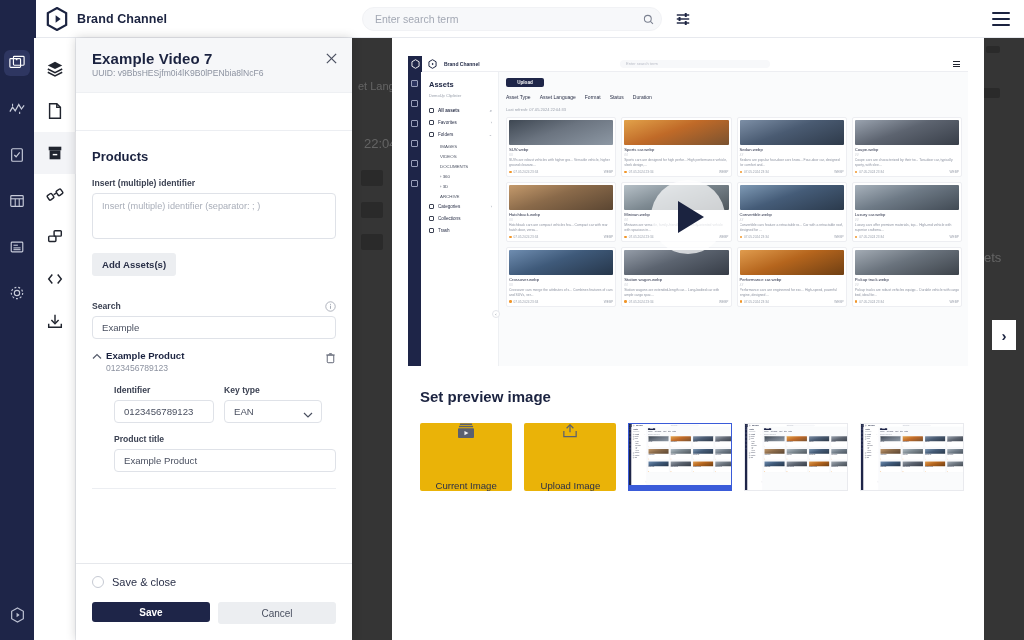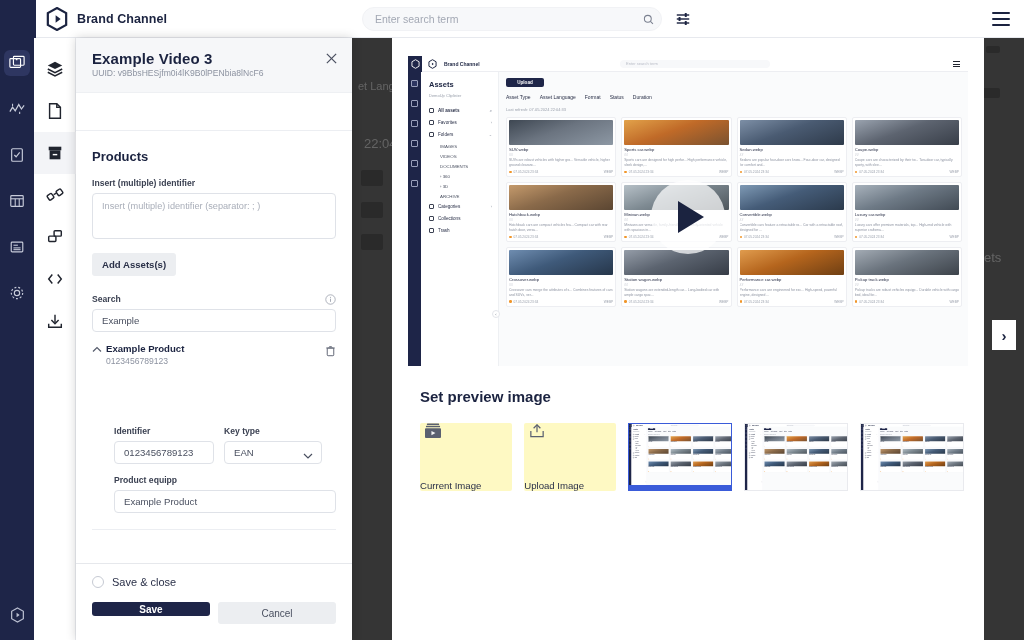--- a/index.html
+++ b/index.html
@@ -117,59 +117,59 @@
     width: 100%; height: 46px; border: 1px solid #dfe2e8; border-radius: 4px;
     background: #fff; padding: 7px 9px; font-size: 9.2px; color: #9aa0ac;
     font-family: "Liberation Sans", sans-serif; resize: none; outline: none;
   }
   .textarea::placeholder { color: #a9aeb9; }
   .btn-grey {
     margin-top: 10px; background: #eceef1; border: none; border-radius: 3px;
     padding: 6px 10px; font-size: 9.6px; font-weight: bold; color: #2a3048; cursor: pointer;
     font-family: "Liberation Sans", sans-serif;
   }
-  .search-row { margin-top: 18px; display: flex; align-items: center; justify-content: space-between; }
+  .search-row { margin-top: 25px; display: flex; align-items: center; justify-content: space-between; }
   .info-icon { width: 11px; height: 11px; color: #9aa0ac; cursor: pointer; }
   .text-input {
     width: 100%; height: 23px; border: 1px solid #dfe2e8; border-radius: 4px;
     background: #fff; padding: 0 9px; font-size: 9.6px; color: #4a5060; margin-top: 4px;
     font-family: "Liberation Sans", sans-serif; outline: none;
   }
   .collapse-all {
     text-align: right; font-size: 8.8px; color: #5a6070; margin-top: 9px; cursor: pointer;
     padding-bottom: 9px; border-bottom: 1px solid #eceef2;
   }
   .product-row { display: flex; align-items: flex-start; padding-top: 11px; }
   .chev-up { width: 14px; color: #565c6c; font-size: 9px; padding-top: 2px; cursor: pointer; }
   .prod-name { font-size: 9.6px; font-weight: bold; color: #1b2340; }
   .prod-id { font-size: 8.6px; color: #8d93a1; margin-top: 2px; }
   .trash-icon { margin-left: auto; color: #5a6070; cursor: pointer; }
   .fields-2 { display: flex; gap: 10px; margin-top: 12px; padding-left: 22px; }
-  .f-col { display: flex; flex-direction: column; margin-top: 48px; }
+  .f-col { display: flex; flex-direction: column; }
   .select-wrap { position: relative; }
   .select-box {
     width: 98px; height: 23px; border: 1px solid #dfe2e8; border-radius: 4px; background: #fff;
     font-size: 9.6px; color: #4a5060; padding: 0 9px; line-height: 22px; margin-top: 4px; cursor: pointer;
   }
   .select-chev { position: absolute; right: 9px; top: 11px; color: #4a5060; font-size: 8px; }
   .full-field { padding-left: 22px; margin-top: 11px; }
   .divider-soft { margin-top: 16px; border-bottom: 1px solid #eceef2; }
 
   .panel-foot {
     border-top: 1px solid #e6e8ec; background: #fff; padding: 12px 16px 16px 16px;
   }
   .save-close { display: flex; align-items: center; gap: 8px; }
   .radio {
     width: 12px; height: 12px; border: 1px solid #c6cad3; border-radius: 50%; background:#fff;
     cursor: pointer;
   }
   .save-close-label { font-size: 11px; color: #2a3048; }
   .foot-btns { display: flex; gap: 8px; margin-top: 14px; }
   .btn-primary {
-    flex: 1; height: 14px; background: #1e2548; color: #fff; border: none; border-radius: 3px;
+    flex: 1; height: 20px; background: #1e2548; color: #fff; border: none; border-radius: 3px;
     font-size: 10px; font-weight: bold; cursor: pointer; font-family: "Liberation Sans", sans-serif;
   }
   .btn-cancel {
     flex: 1; height: 22px; background: #eceef1; color: #4a5060; border: none; border-radius: 3px;
     font-size: 10px; cursor: pointer; font-family: "Liberation Sans", sans-serif;
   }
 
   
   .rightpane {
     position: absolute; top: 38px; left: 392px; width: 592px; height: 602px;
@@ -232,22 +232,22 @@
   }
   .play-tri {
     width: 0; height: 0; margin-left: 6px;
     border-left: 26px solid #1b2340; border-top: 16px solid transparent; border-bottom: 16px solid transparent;
   }
 
   .preview-section { padding: 22px 20px 0 28px; }
   .preview-title { font-size: 15px; font-weight: bold; color: #1b2340; }
   .preview-row { display: flex; gap: 12px; margin-top: 18px; }
   .pv-tile {
-    width: 96px; height: 68px; background: #fef9c3; border-radius: 2px;
-    display: flex; flex-direction: column; align-items: flex-start; justify-content: center;
+    width: 96px; height: 68px; background: #eab308; border-radius: 2px;
+    display: flex; flex-direction: column; align-items: center; justify-content: center;
     cursor: pointer; color: #5a6070; gap: 32px;
   }
   .pv-tile-label { font-size: 9.6px; color: #2a3048; margin-top: 9px; }
   .frame-tile {
     width: 108px; height: 68px; border: 1px solid #e9eaee; background: #fff;
     overflow: hidden; cursor: pointer; position: relative;
   }
   .frame-tile.sel { outline: 2px solid #3a5bd9; outline-offset: -2px; }
   .frame-inner { transform: scale(.193); transform-origin: top left; width: 560px; height: 352px; }
   .frame-bar { position: absolute; left: 0; right: 0; bottom: 0; height: 5px; background: #3a5bd9; }
@@ -408,21 +408,21 @@
       <svg width="18" height="18" viewBox="0 0 20 20">
         <line x1="10" y1="3" x2="10" y2="12" stroke="currentColor" stroke-width="1.6"></line>
         <polyline points="6,9 10,13 14,9" fill="none" stroke="currentColor" stroke-width="1.6"></polyline>
         <polyline points="3,13 3,17 17,17 17,13" fill="none" stroke="currentColor" stroke-width="1.6"></polyline>
       </svg>
     </div>
   </div>
 
   <div class="panel">
     <div class="panel-head">
-      <div class="panel-title">Example Video 3</div>
+      <div class="panel-title">Example Video 7</div>
       <div class="panel-sub">UUID: v9BbsHESjfm0i4lK9B0lPENbia8lNcF6</div>
       <div class="panel-close">
         <svg width="13" height="13" viewBox="0 0 14 14">
           <line x1="2" y1="2" x2="12" y2="12" stroke="#4a5060" stroke-width="1.3"></line>
           <line x1="12" y1="2" x2="2" y2="12" stroke="#4a5060" stroke-width="1.3"></line>
         </svg>
       </div>
     </div>
 
     <div class="panel-gap"></div>
@@ -477,21 +477,21 @@
             <div class="select-chev">
               <svg width="10" height="6" viewBox="0 0 10 6">
                   <polyline points="1,1 5,5 9,1" fill="none" stroke="#4a5060" stroke-width="1.2"></polyline>
                 </svg>
             </div>
           </div>
         </div>
       </div>
 
       <div class="full-field">
-        <div class="field-label">Product equipp</div>
+        <div class="field-label">Product title</div>
         <input class="text-input" style="margin-top: 0px;" value="Example Product">
       </div>
 
       <div class="divider-soft"></div>
     </div>
 
     <div class="panel-foot">
       <div class="save-close">
         <div class="radio"></div>
         <div class="save-close-label">Save &amp; close</div>

